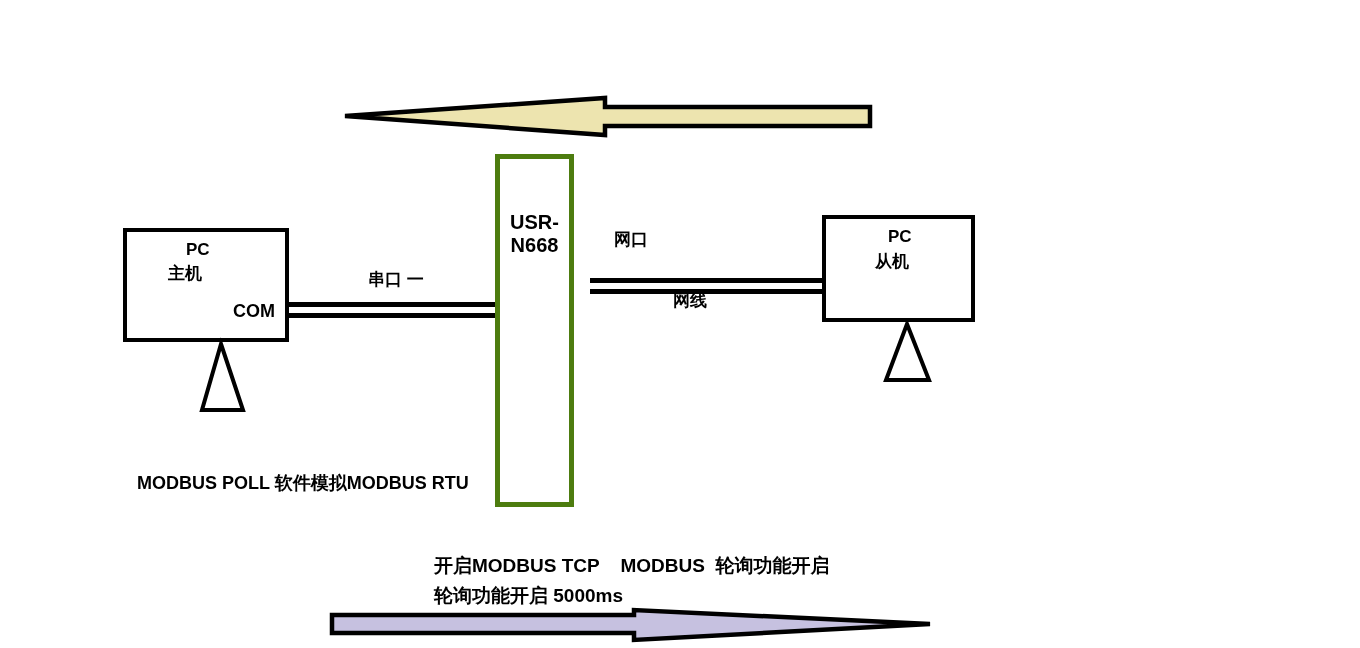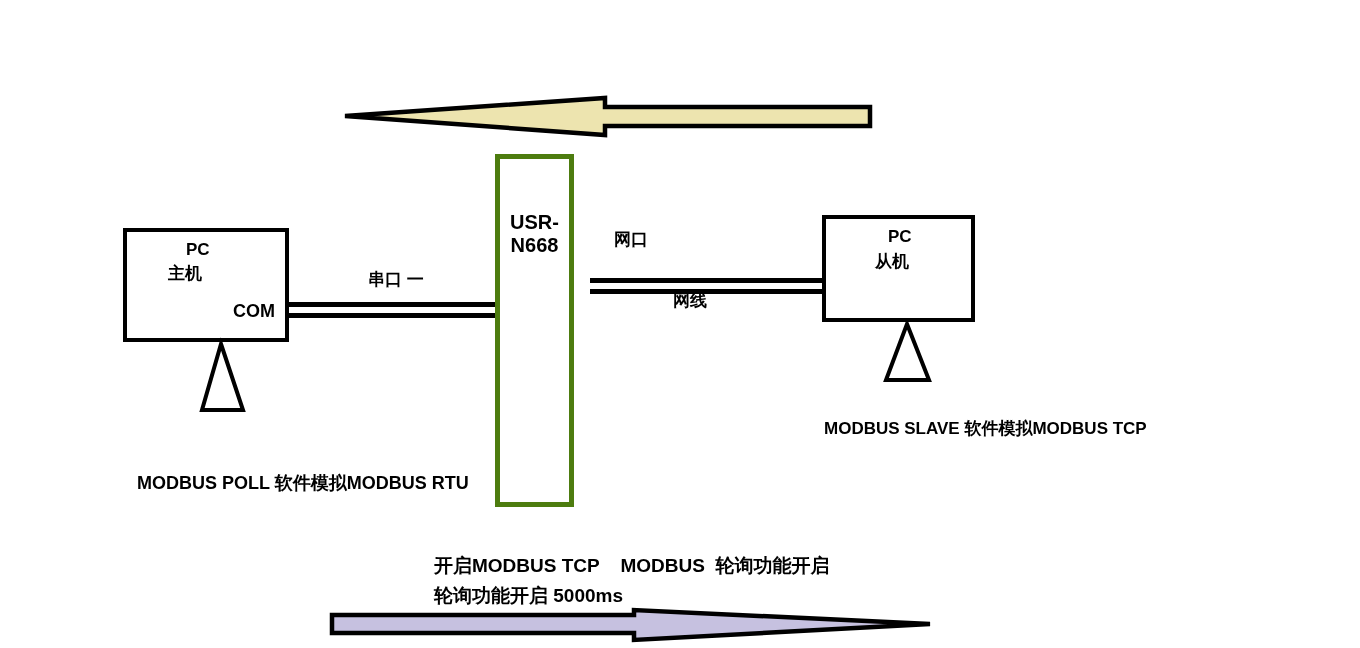--- a/index.html
+++ b/index.html
@@ -96,21 +96,20 @@
   <div class="box right-pc">
     <span class="lbl fs17" style="left:62px; top:9px;">PC</span>
     <span class="lbl fs17" style="left:49px; top:34px;">从机</span>
   </div>
 
   <svg class="abs" style="left:880px; top:318px;" width="55" height="68" viewBox="0 0 55 68">
     <polygon points="27,6 49,62 6,62" stroke="#000000" stroke-width="4" stroke-linejoin="miter" fill="#FFFFFF"></polygon>
   </svg>
 
   <span class="lbl fs18" style="left:137px; top:438px;margin-top:36px;">MODBUS POLL 软件模拟MODBUS RTU</span>
-  <span class="lbl fs17" style="left:824px; top:420px;">MODBUS SLAVE 软件模拟MODBUS TCP</span>
 
   <span class="lbl fs19" style="left:434px; top:556px;">开启MODBUS TCP    MODBUS  轮询功能开启</span>
   <span class="lbl fs19" style="left:434px; top:586px;">轮询功能开启 5000ms</span>
 
   <svg class="abs" style="left:325px; top:598px;" width="615" height="50" viewBox="0 0 615 50">
     <polygon points="7,17 309,17 309,12 605,26 309,42 309,35 7,35" stroke="#000000" stroke-width="4.5" stroke-linejoin="miter" fill="#C6C1E0"></polygon>
   </svg>
 
 </div>
 

